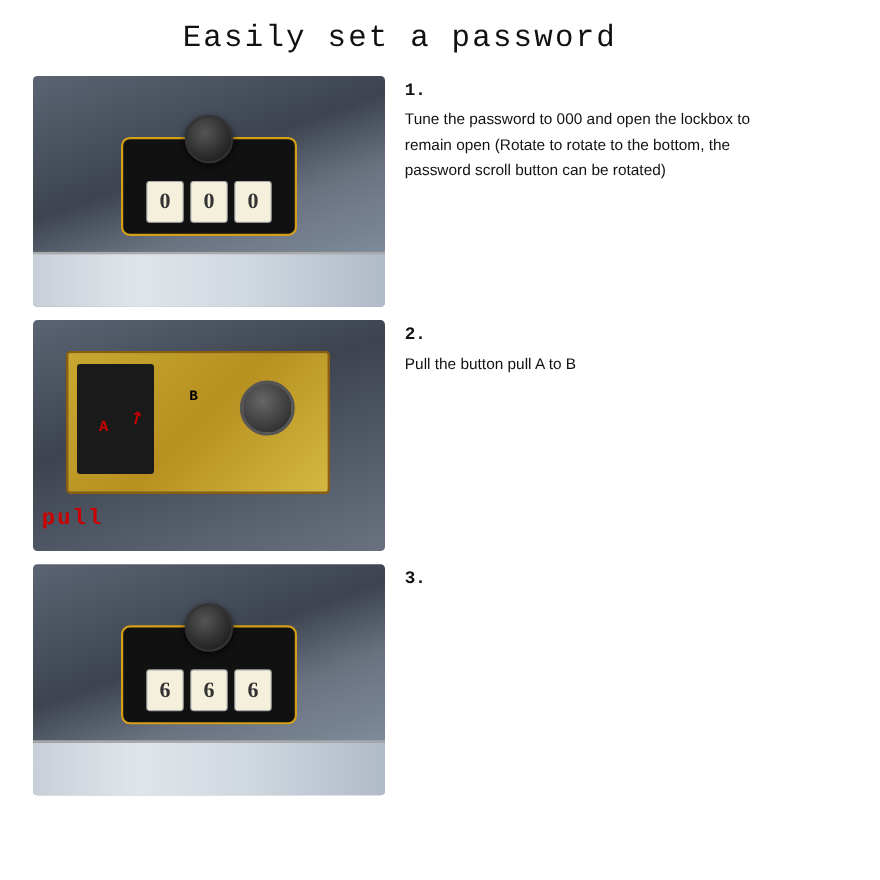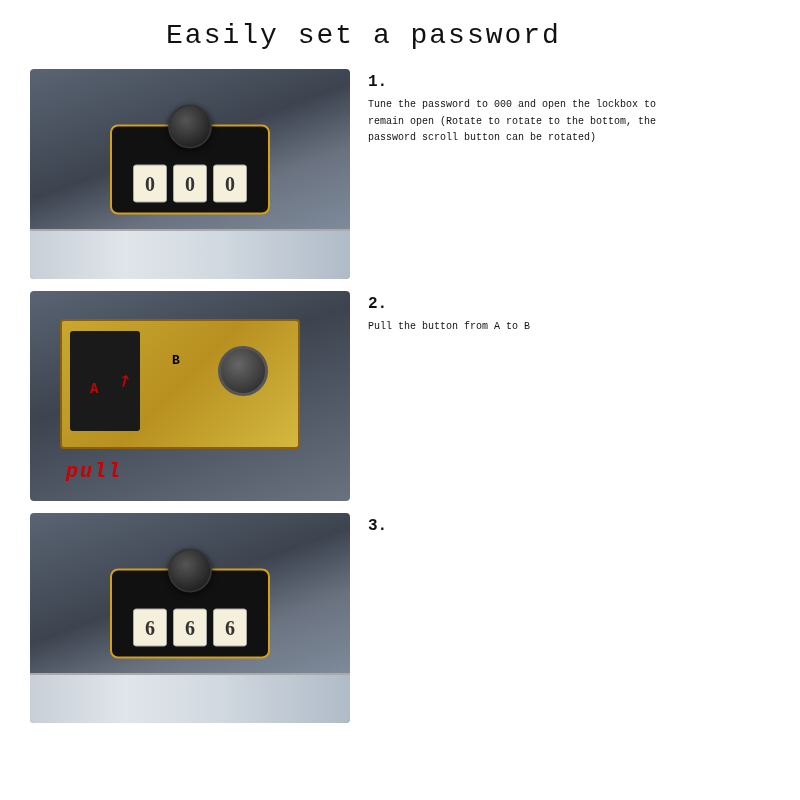--- a/index.html
+++ b/index.html
@@ -62,24 +62,24 @@
 
     .step-number {
       font-size: 16px;
       font-weight: bold;
       color: #111;
       font-family: 'Courier New', Courier, monospace;
       margin-bottom: 6px;
     }
 
     .step-description {
-      font-size: 10px;
+      font-size: 14px;
       line-height: 1.65;
       color: #111111;
-      font-family: Liberation Mono, monospace;
+      font-family: Liberation Sans, sans-serif;
     }
 
     
     .img-step1 {
       background: linear-gradient(160deg, #5a6472 0%, #3d4450 40%, #6a7280 60%, #8a9aaa 100%);
       position: relative;
     }
 
     .img-step1 .lockbox-panel {
       position: absolute;
@@ -202,25 +202,24 @@
       top: 45px;
       left: 55px;
       color: #cc0000;
       font-size: 22px;
       transform: rotate(-30deg);
     }
 
     .img-step2 .pull-text {
       position: absolute;
       bottom: 18px;
-      left: 36px;
+      left: 8px;
       color: #cc0000;
       font-size: 20px;
       font-weight: bold;
-      font-style: italic;
       letter-spacing: 2px;
     }
 
     
     .img-step3 {
       background: linear-gradient(160deg, #5a6472 0%, #3d4450 40%, #6a7280 60%, #8a9aaa 100%);
       position: relative;
     }
 
     .img-step3 .lockbox-panel {
@@ -316,21 +315,21 @@
           <div class="mechanism-dark"></div>
           <div class="cylinder"></div>
           <div class="label-a">A</div>
           <div class="label-b">B</div>
           <div class="arrow">↗</div>
         </div>
         <div class="pull-text">pull</div>
       </div>
       <div class="step-text">
         <div class="step-number">2.</div>
-        <div class="step-description">Pull the button from A to B</div>
+        <div class="step-description">Pull the button pull A to B</div>
       </div>
     </div>
 
     <div class="step-row">
       <div class="step-image img-step3">
         <div class="lockbox-panel">
           <div class="dial"></div>
           <div class="number-display">
             <div class="digit-box">6</div>
             <div class="digit-box">6</div>

